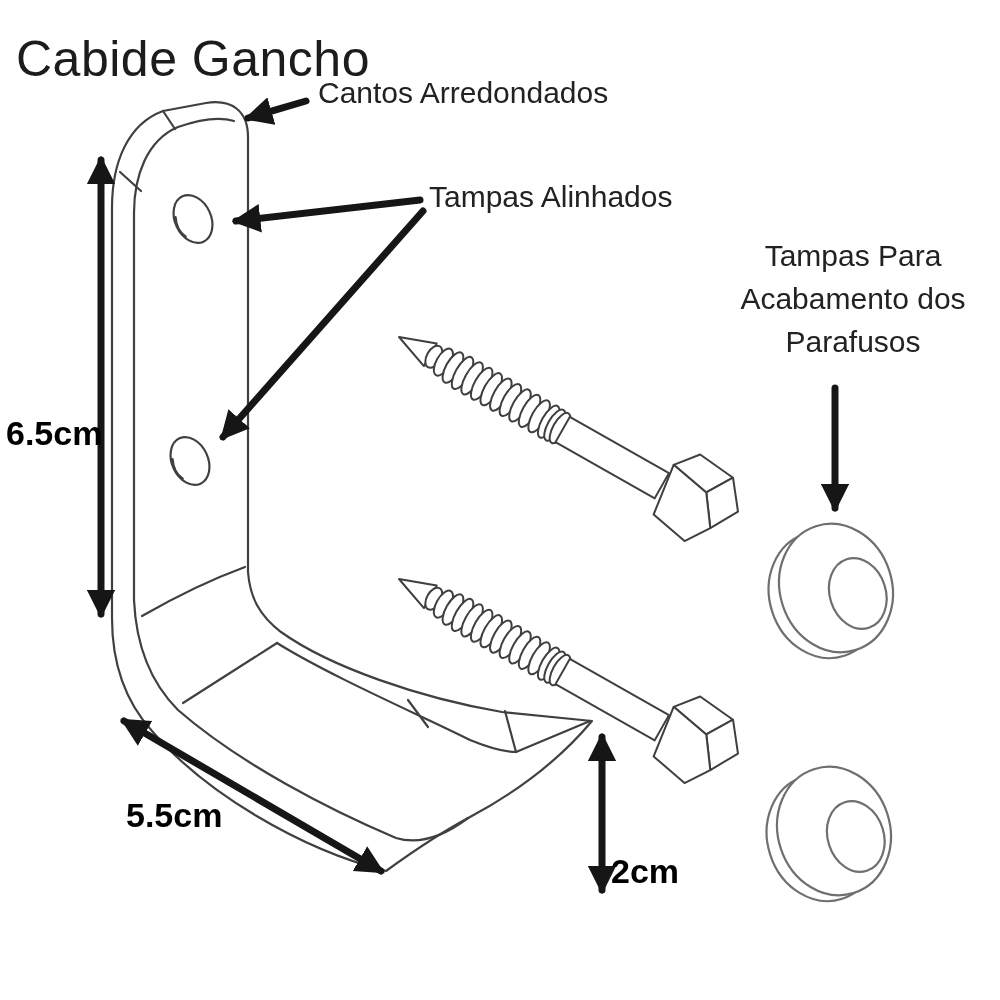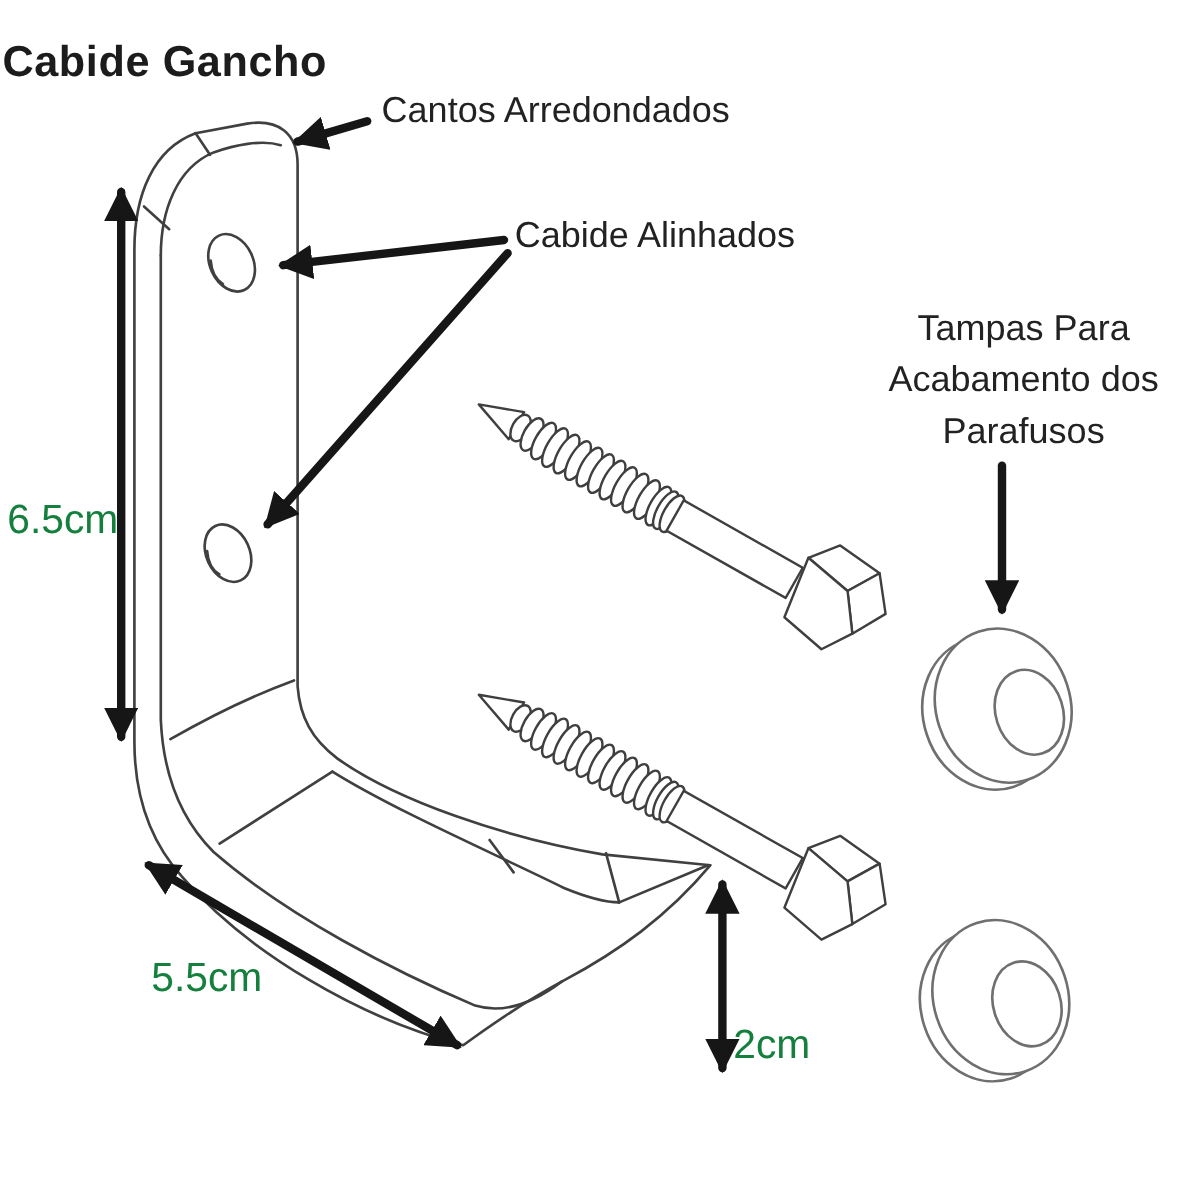--- a/index.html
+++ b/index.html
@@ -1,27 +1,27 @@
 <!DOCTYPE html>
 <html><head>
 <meta charset="utf-8">
 <style>
   html,body{margin:0;padding:0;}
   body{width:1000px;height:1000px;background:#ffffff;position:relative;
        font-family:"Liberation Sans", sans-serif;overflow:hidden;}
   .canvas{position:absolute;inset:0;width:1000px;height:1000px;}
   svg{position:absolute;left:0;top:0;}
   .txt{position:absolute;color:#1c1c1c;}
-  .title{left:2px;top:30px;font-size:36px;font-weight:700;letter-spacing:0.5px;}
+  .title{left:16px;top:30px;font-size:50px;font-weight:400;letter-spacing:0.5px;}
   .lbl{font-size:30px;font-weight:400;color:#222222;}
   .lbl-cantos{left:318px;top:76px;}
   .lbl-furos{left:429px;top:180px;}
-  .lbl-tampas{left:712px;top:252px;width:282px;text-align:center;
+  .lbl-tampas{left:712px;top:234px;width:282px;text-align:center;
               line-height:43px;white-space:pre-line;}
-  .dim{font-size:34px;font-weight:400;color:#15803d;}
+  .dim{font-size:34px;font-weight:700;color:#000000;}
   .dim-h{left:6px;top:414px;}
   .dim-w{left:126px;top:796px;}
   .dim-c{left:611px;top:852px;}
 </style>
 </head>
 <body>
 
 <div class="canvas">
 
   <svg width="1000" height="1000" viewBox="0 0 1000 1000">
@@ -110,20 +110,20 @@
       <line x1="423" y1="211" x2="223" y2="437" marker-end="url(#ah)"></line>
       <line x1="835" y1="388" x2="835" y2="508" marker-end="url(#ah)"></line>
       <line x1="101" y1="160" x2="101" y2="614" marker-start="url(#ah)" marker-end="url(#ah)"></line>
       <line x1="124" y1="721" x2="381" y2="871" marker-start="url(#ah)" marker-end="url(#ah)"></line>
       <line x1="602" y1="737" x2="602" y2="890" marker-start="url(#ah)" marker-end="url(#ah)"></line>
     </g>
   </svg>
 
   <div class="txt title">Cabide Gancho</div>
   <div class="txt lbl lbl-cantos">Cantos Arredondados</div>
-  <div class="txt lbl lbl-furos">Cabide Alinhados</div>
+  <div class="txt lbl lbl-furos">Tampas Alinhados</div>
   <div class="txt lbl lbl-tampas">Tampas Para
 Acabamento dos
 Parafusos</div>
   <div class="txt dim dim-h">6.5cm</div>
   <div class="txt dim dim-w">5.5cm</div>
   <div class="txt dim dim-c">2cm</div>
 </div>
 
 </body></html>

